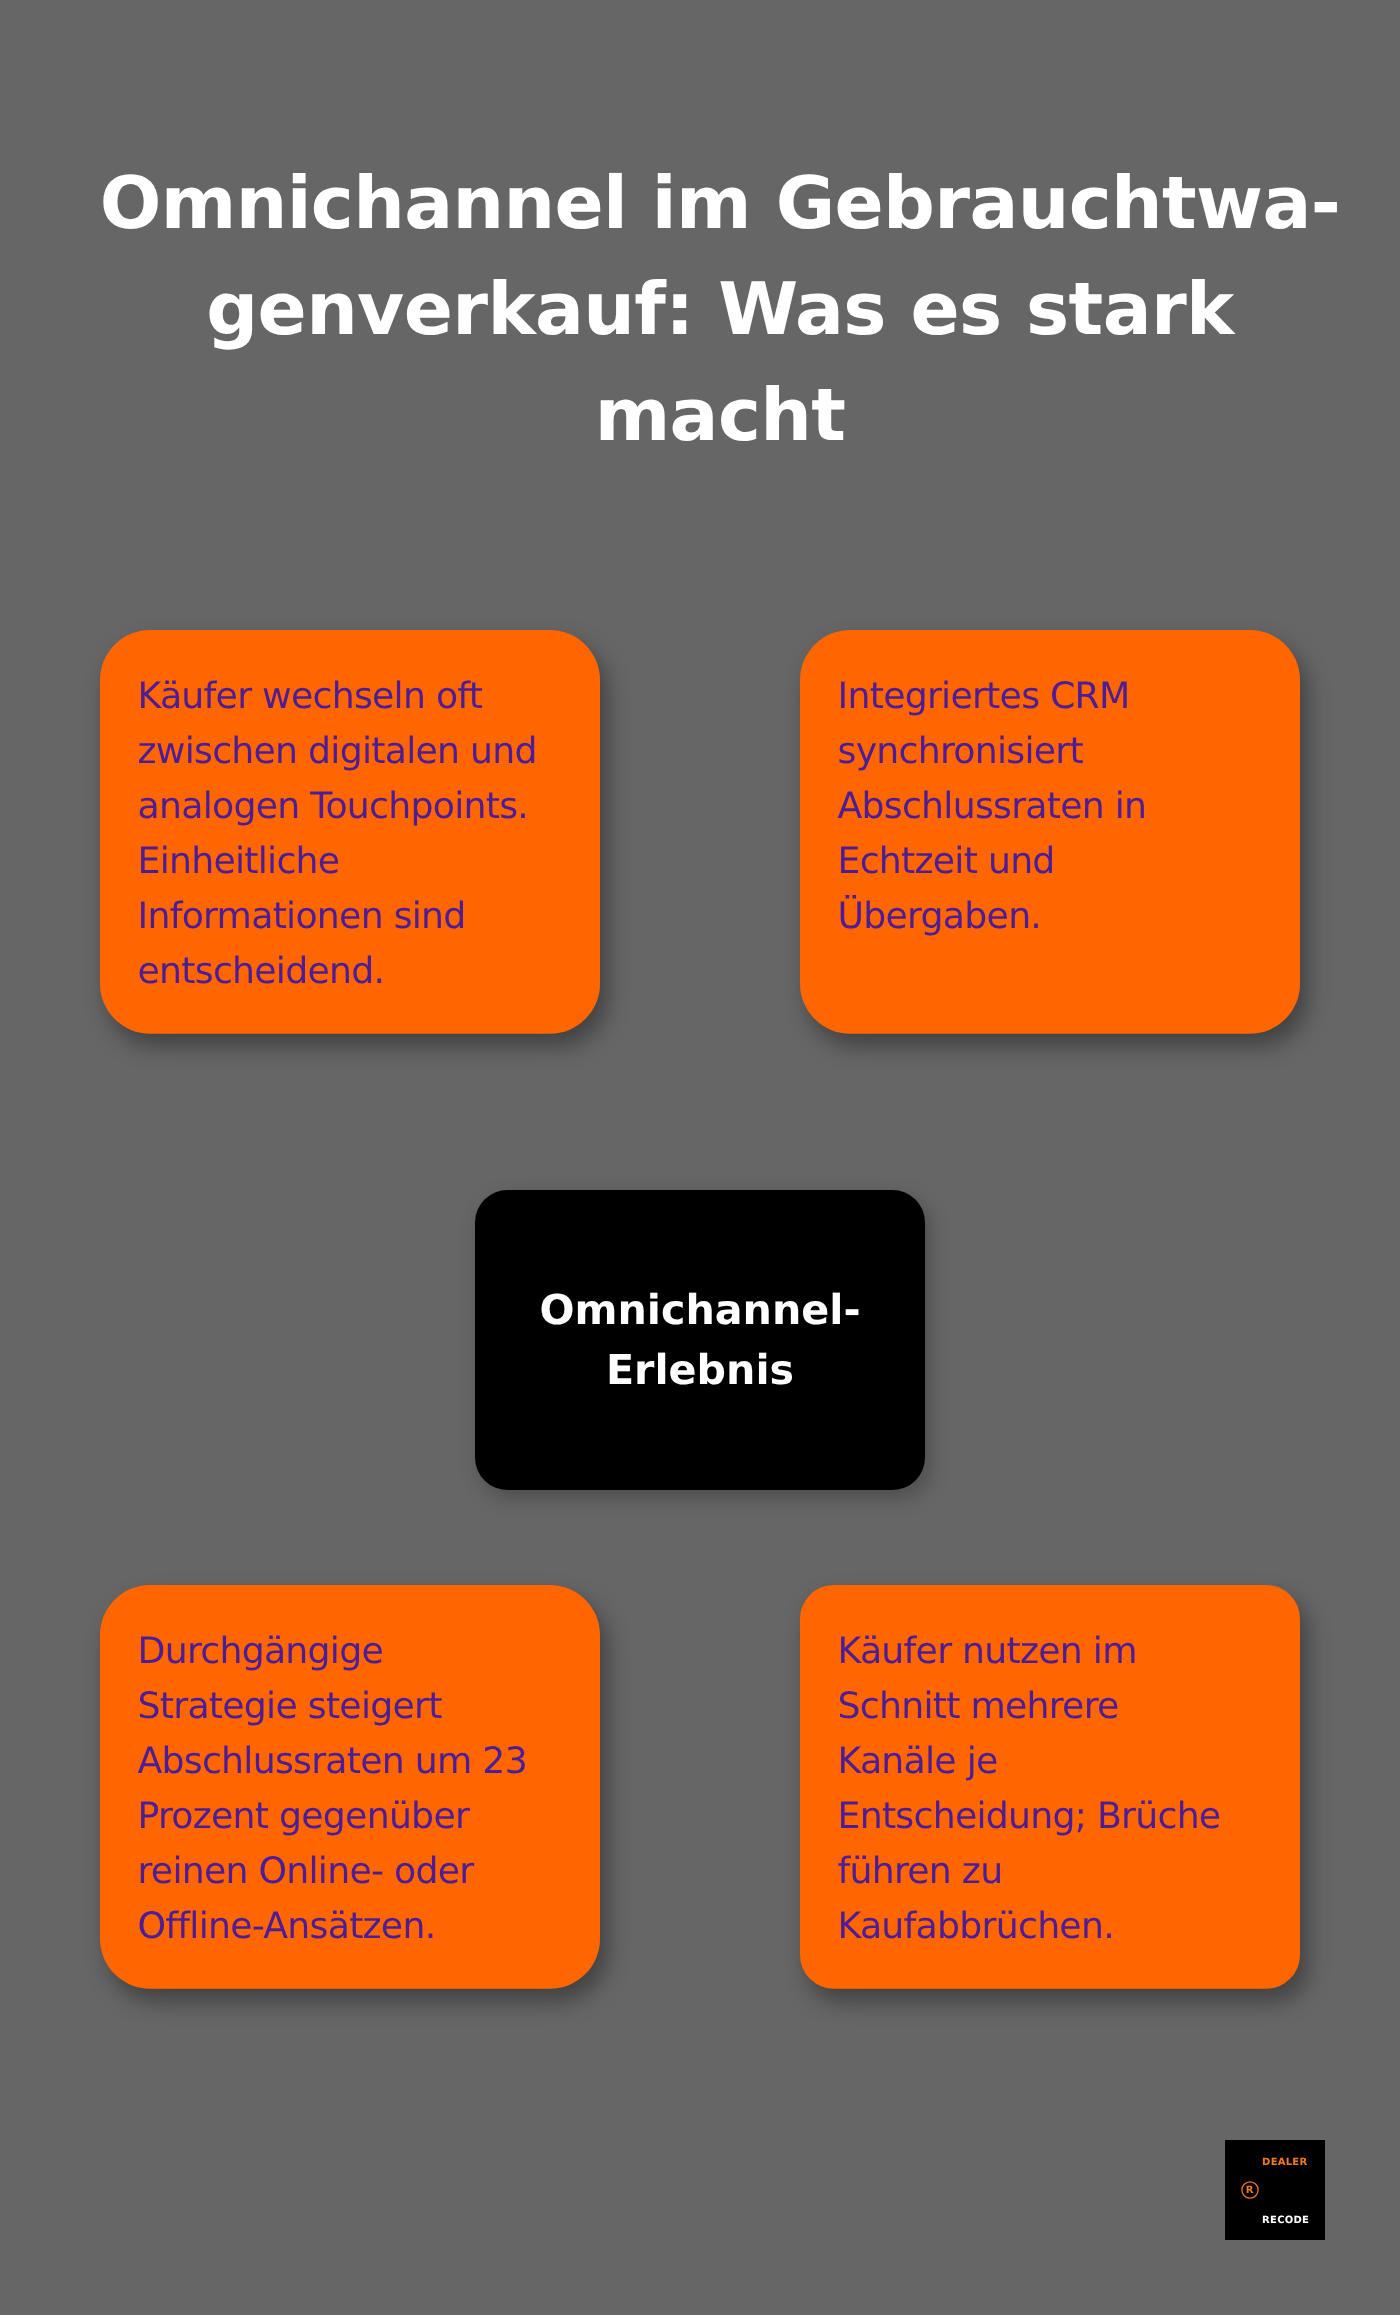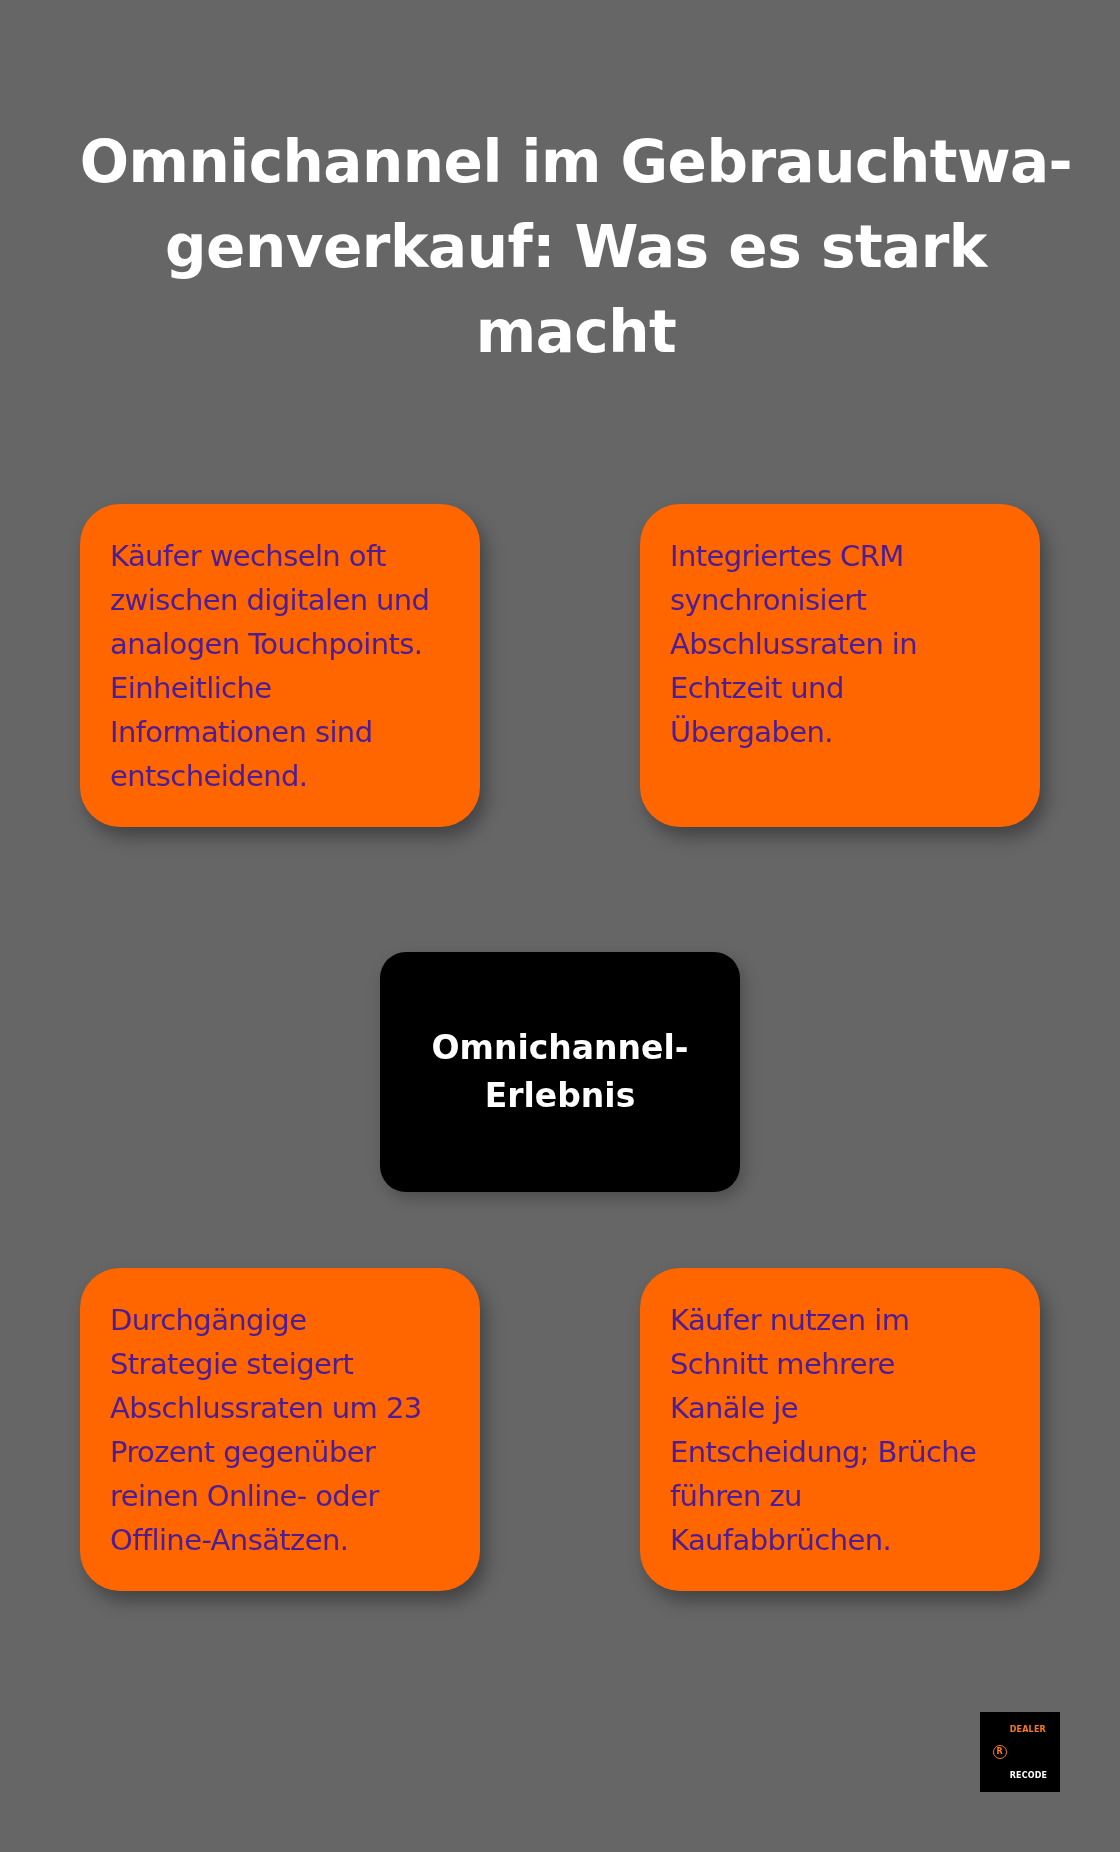--- a/index.html
+++ b/index.html
@@ -39,21 +39,21 @@
       padding: 30px 22px 0 30px;
       color: #4c1d95;
       font-size: 29px;
       line-height: 44px;
       letter-spacing: -0.6px;
     }
     .card span { display: block; white-space: nowrap; }
     .card-tl { left: 80px; top: 504px; }
     .card-tr { left: 640px; top: 504px; }
     .card-bl { left: 80px; top: 1268px; }
-    .card-br { left: 640px; top: 1268px; }
+    .card-br { left: 640px; top: 1268px; border-radius: 27px; }
     .center-box {
       position: absolute;
       left: 380px;
       top: 928px;
       width: 360px;
       height: 240px;
       background: #000000;
       border-radius: 26px;
       box-shadow: 4px 6px 16px rgba(0,0,0,0.25);
       display: flex;

